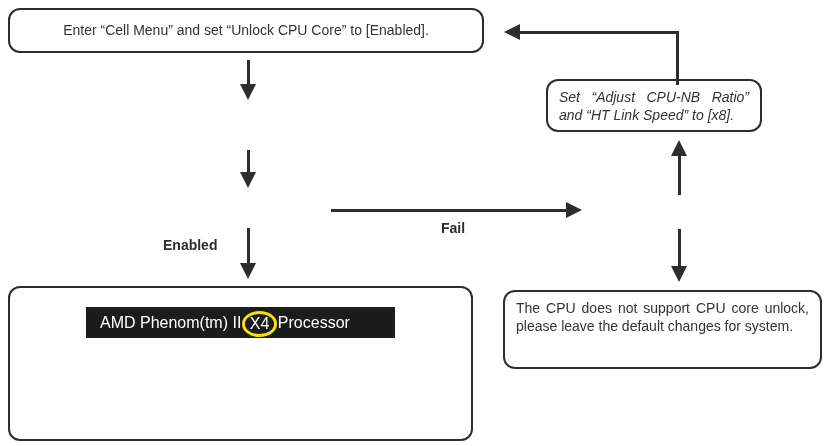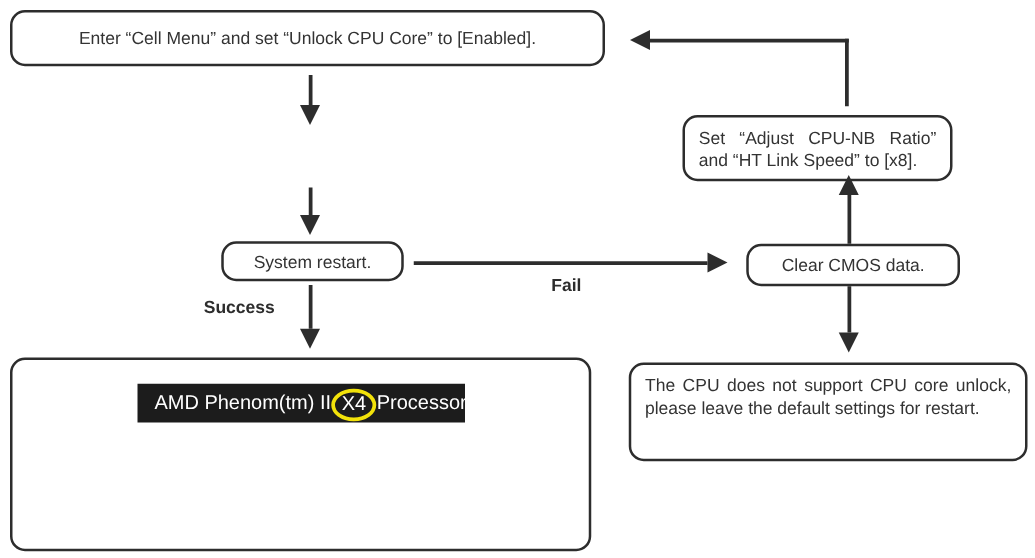--- a/index.html
+++ b/index.html
@@ -43,21 +43,21 @@
   }
   
   .sv{position:absolute;width:3px;background:var(--line);}
   .sh{position:absolute;height:3px;background:var(--line);}
   .hd{position:absolute;width:0;height:0;}
   .hd-down{border-left:8px solid transparent;border-right:8px solid transparent;border-top:16px solid var(--line);}
   .hd-up{border-left:8px solid transparent;border-right:8px solid transparent;border-bottom:16px solid var(--line);}
   .hd-left{border-top:8px solid transparent;border-bottom:8px solid transparent;border-right:16px solid var(--line);}
   .hd-right{border-top:8px solid transparent;border-bottom:8px solid transparent;border-left:16px solid var(--line);}
   
-  .bars{width:262px;margin:12px auto 0;}
+  .bars{width:309px;margin:12px auto 0;}
   .bar{
     box-sizing:border-box;
     background:var(--bar-background);
     color:var(--bar-text);
     height:31px;line-height:31px;
     padding-left:14px;
     margin-bottom:7px;
     font-size:16px;
     white-space:nowrap;
     overflow:hidden;
@@ -75,43 +75,37 @@
 </head>
 <body>
 
 <div class="canvas">
 
   <div class="node center" style="left:8px;top:8px;width:476px;height:45px;">
     <span>Enter “Cell Menu” and set “Unlock CPU Core” to [Enabled].</span>
   </div>
 
 
-  <div class="node center" style="left:177px;top:193px;width:146px;height:32px;">
-    <span>System restart.</span>
-  </div>
 
-  <div class="node para" style="left:546px;top:92px;width:216px;height:53px;">
+  <div class="node para" style="left:546px;top:79px;width:216px;height:53px;font-style:italic;">
     <span>Set “Adjust CPU-NB Ratio” and “HT Link Speed” to [x8].</span>
   </div>
 
-  <div class="node center" style="left:597px;top:195px;width:171px;height:34px;">
-    <span>Clear CMOS data.</span>
-  </div>
 
   <div class="node para" style="left:8px;top:286px;width:465px;height:155px;">
     <div class="bars">
       <div class="bar"><span>AMD Phenom(tm) II </span><span class="circled">X4</span><span> Processor</span></div>
     </div>
   </div>
 
   <div class="node para" style="left:503px;top:290px;width:319px;height:79px;">
-    <span>The CPU does not support CPU core unlock, please leave the default settings for restart.</span>
+    <span>The CPU does not support CPU core unlock, please leave the default changes for system.</span>
   </div>
 
-  <div class="edge-label" style="left:163px;top:237px;">Success</div>
+  <div class="edge-label" style="left:163px;top:237px;">Enabled</div>
   <div class="edge-label" style="left:441px;top:220px;">Fail</div>
 
   <div>
     <i class="sv" style="left:247px;top:60px;height:24px;"></i>
     <i class="hd hd-down" style="left:240px;top:84px;"></i>
   </div>
 
   <div>
     <i class="sv" style="left:247px;top:150px;height:22px;"></i>
     <i class="hd hd-down" style="left:240px;top:172px;"></i>

